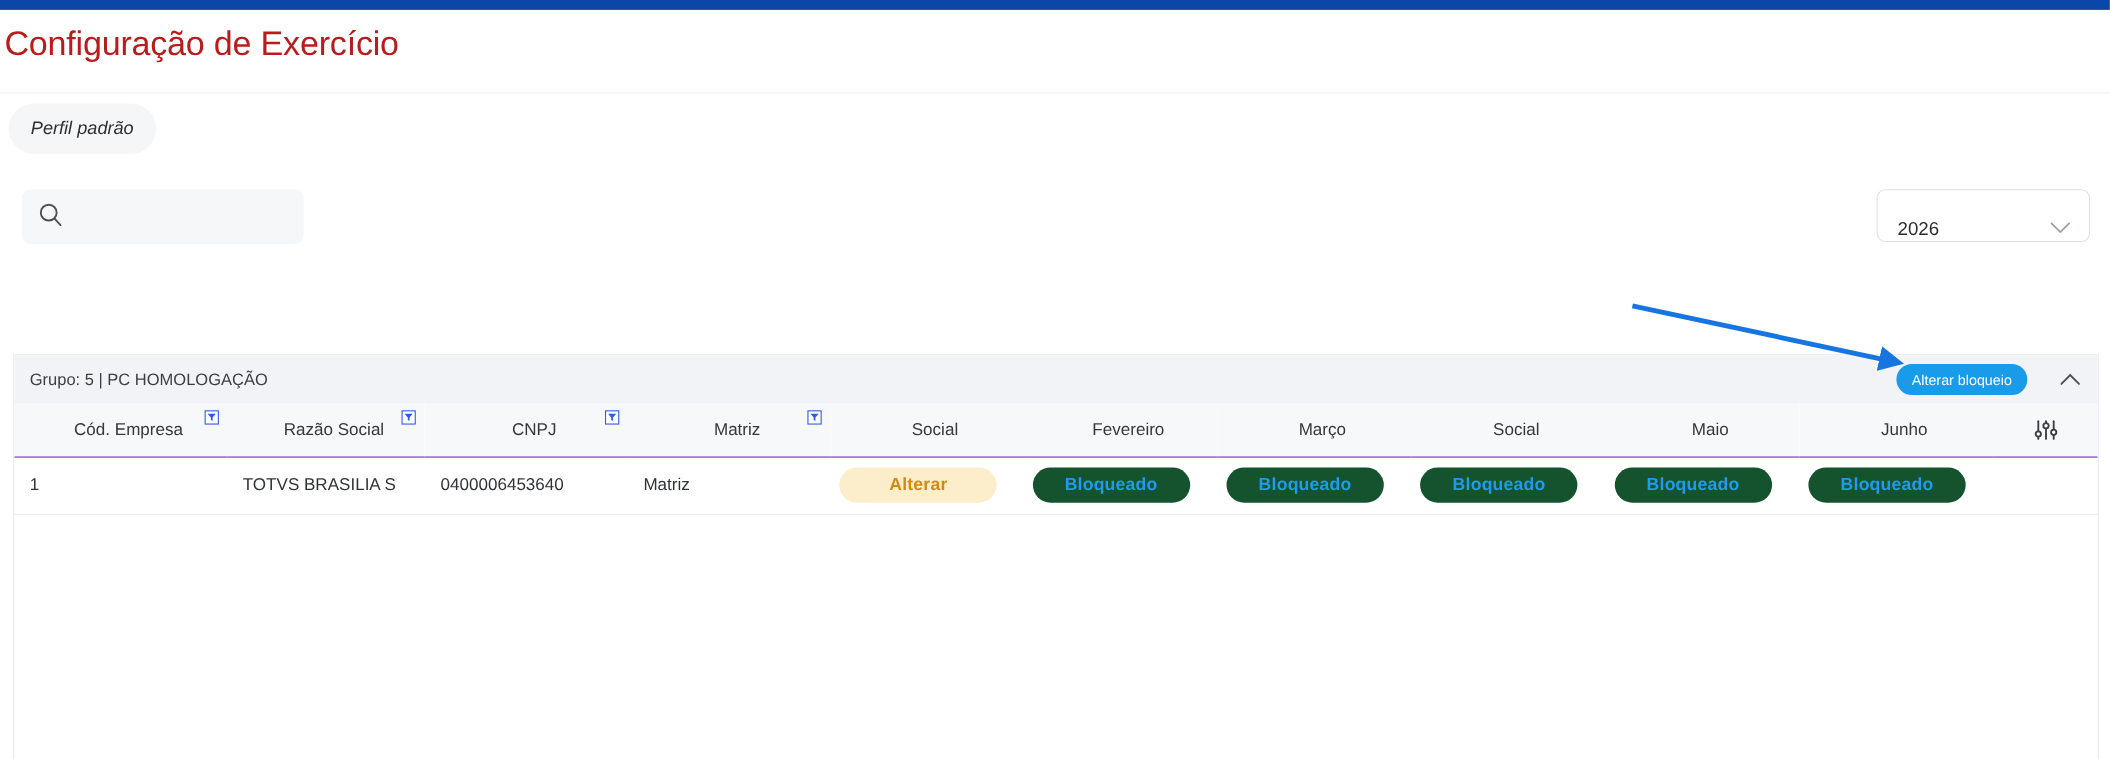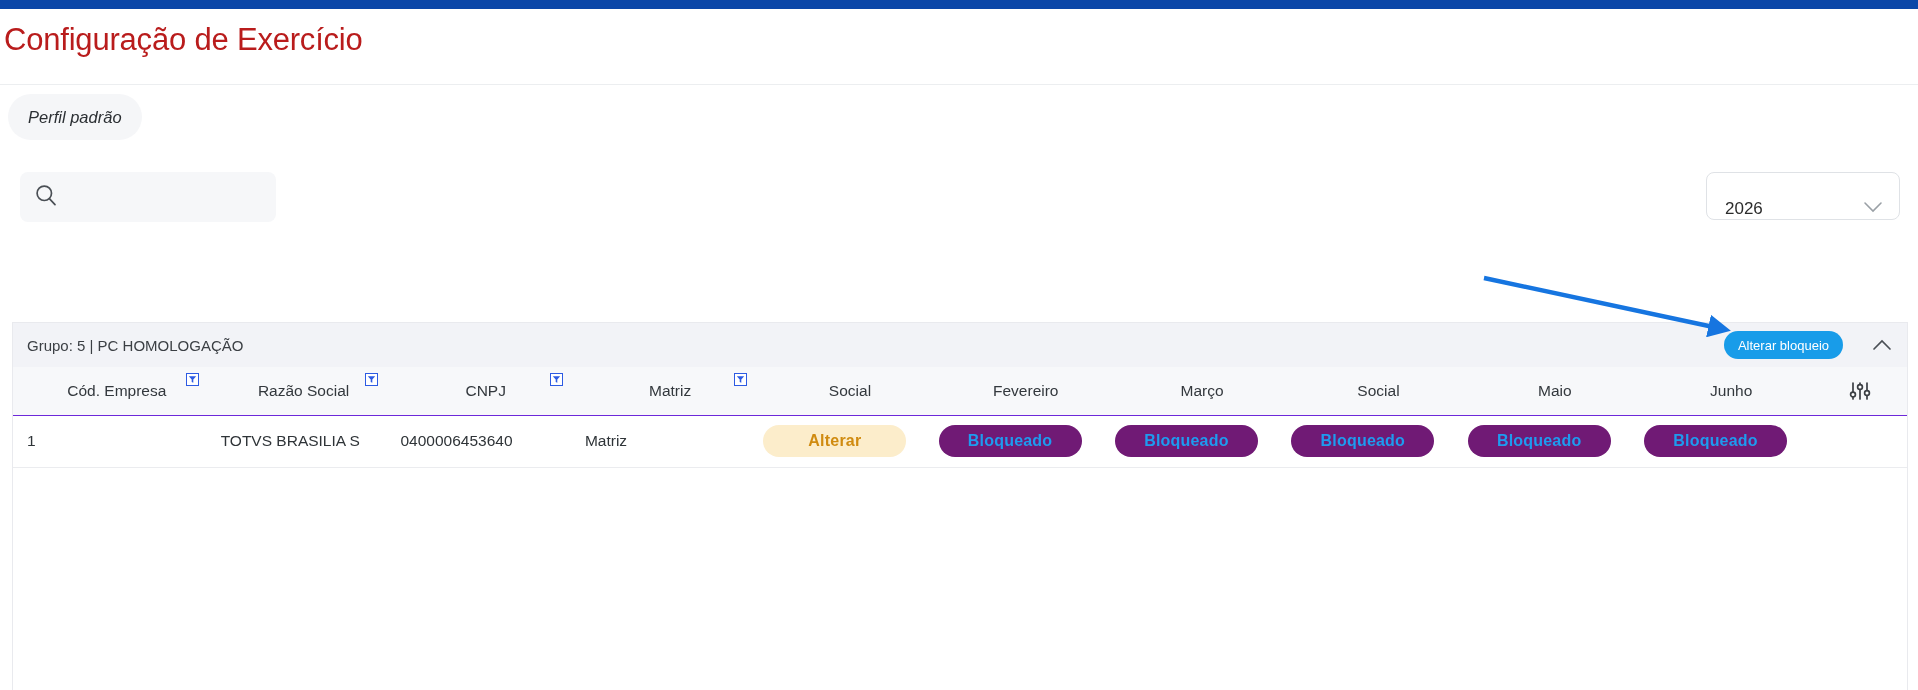--- a/index.html
+++ b/index.html
@@ -225,21 +225,21 @@
     height: 32px;
     width: 143px;
     border-radius: 16px;
     font-size: 16px;
     font-weight: bold;
     letter-spacing: 0.2px;
     cursor: pointer;
     user-select: none;
   }
   .badge-parcial { background: #FCEDCB; color: #D08B10; }
-  .badge-bloqueado { background: #701a75; color: #1E9BEF; }
+  .badge-bloqueado { background: #14532d; color: #1E9BEF; }
 
   .cell-badge { padding: 0 0 0 8px !important; }
 </style>
 </head>
 <body>
 
 <div class="top-bar"></div>
 
 <div class="page-title">Configuração de Exercício</div>
 <div class="title-divider"></div>

